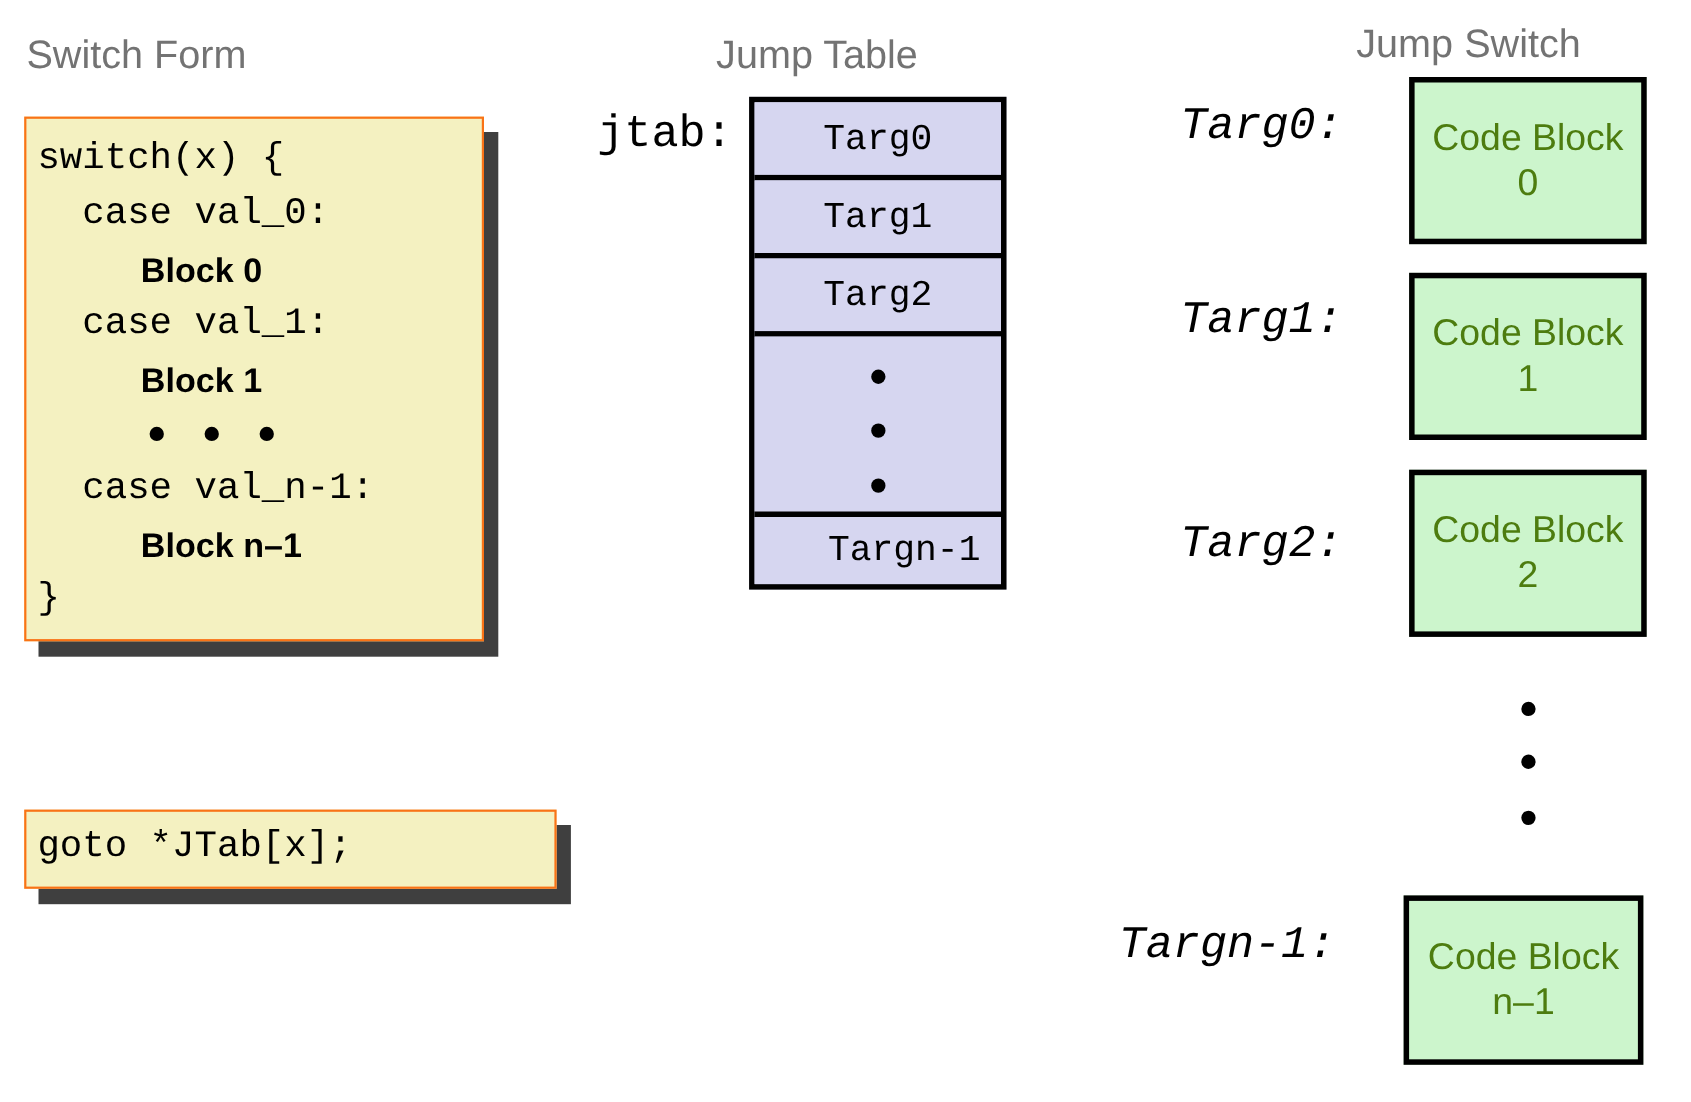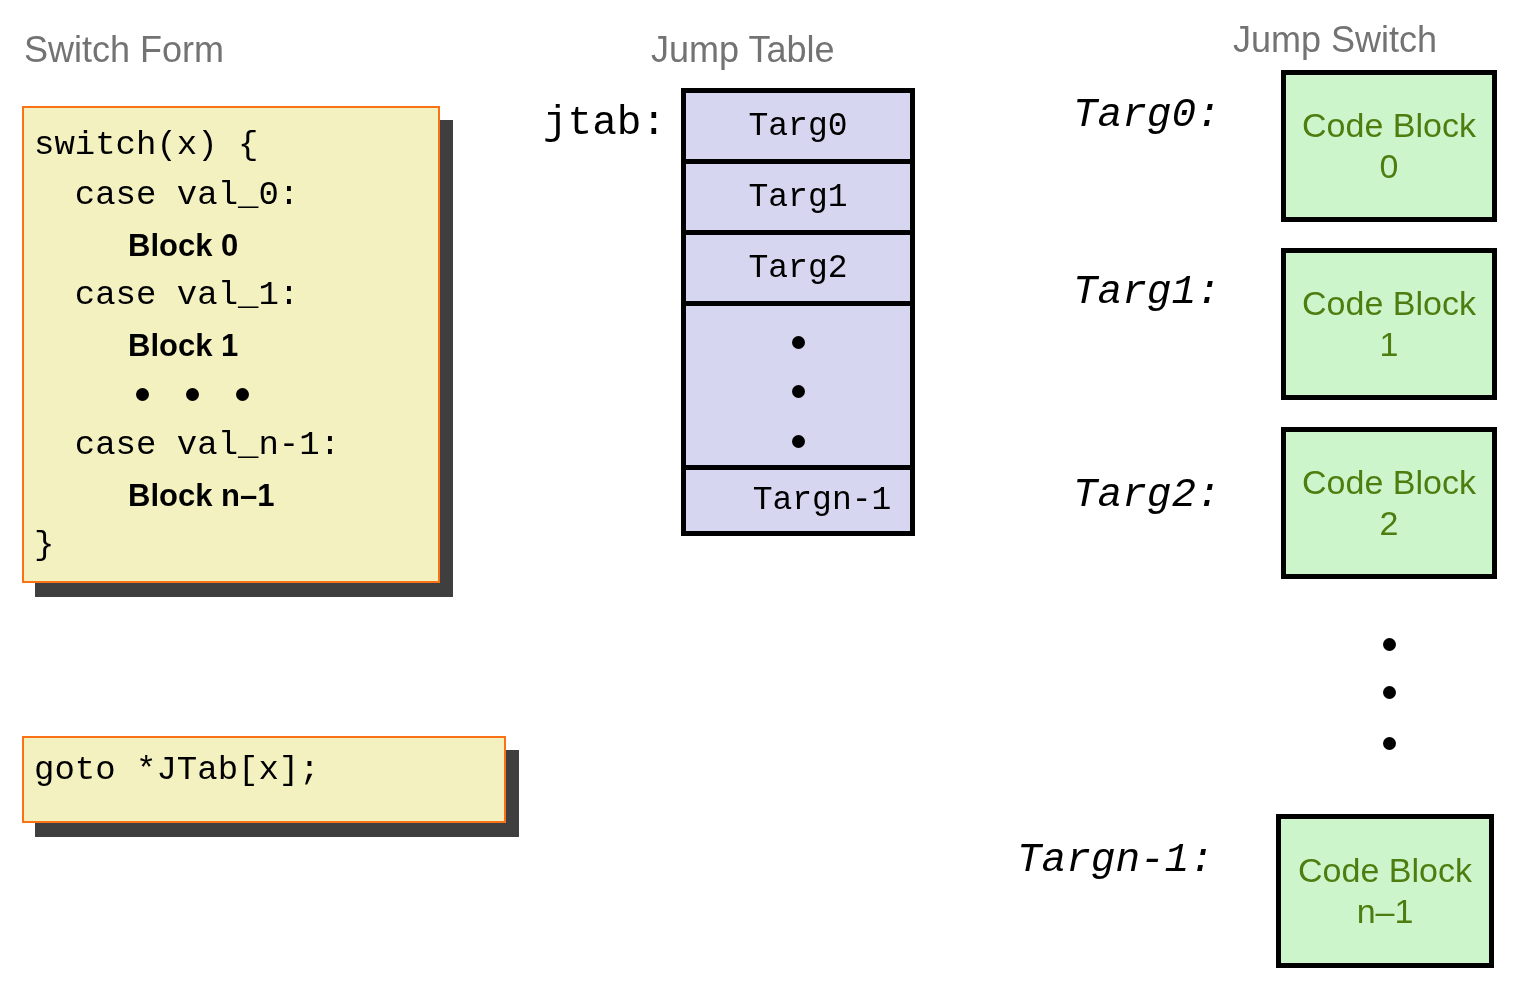--- a/index.html
+++ b/index.html
@@ -82,21 +82,21 @@
     height: 13px;
     border-radius: 50%;
     background: #000000;
   }
 
   
   #translation-box {
     left: 22px;
     top: 708px;
     width: 484px;
-    height: 87px;
+    height: 72px;
   }
 
   
   #jump-table {
     position: absolute;
     left: 681px;
     top: 88px;
     width: 234px;
     height: 448px;
     box-sizing: border-box;

